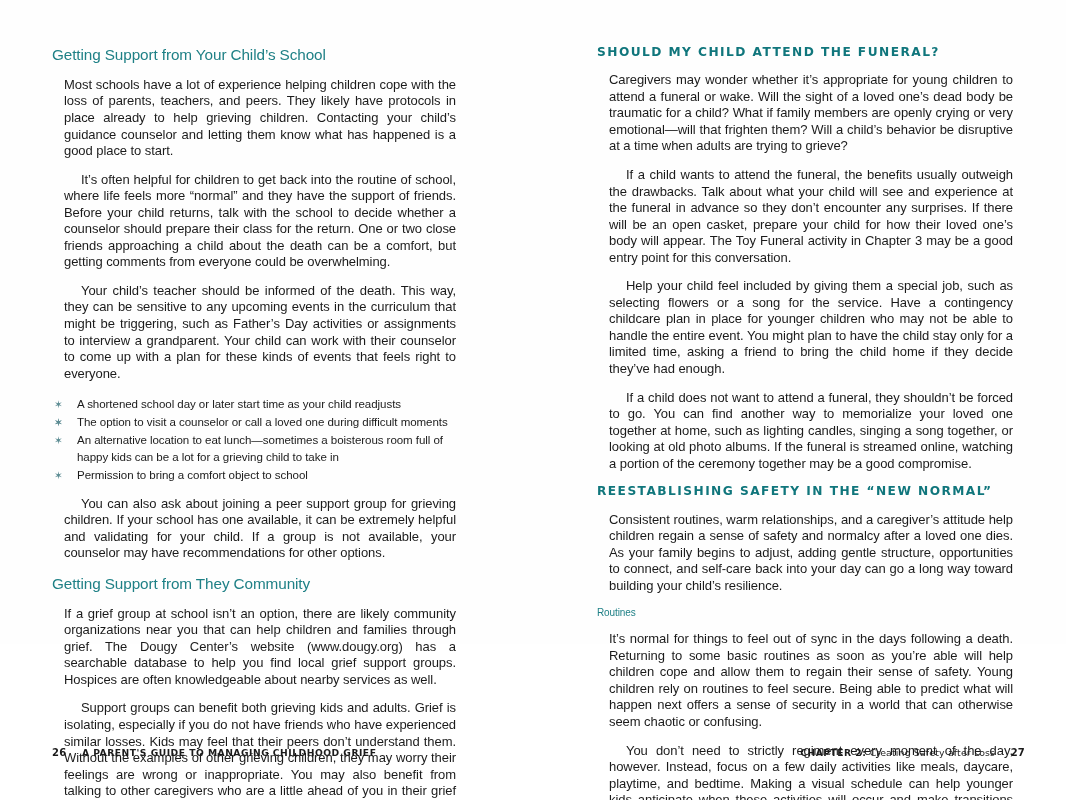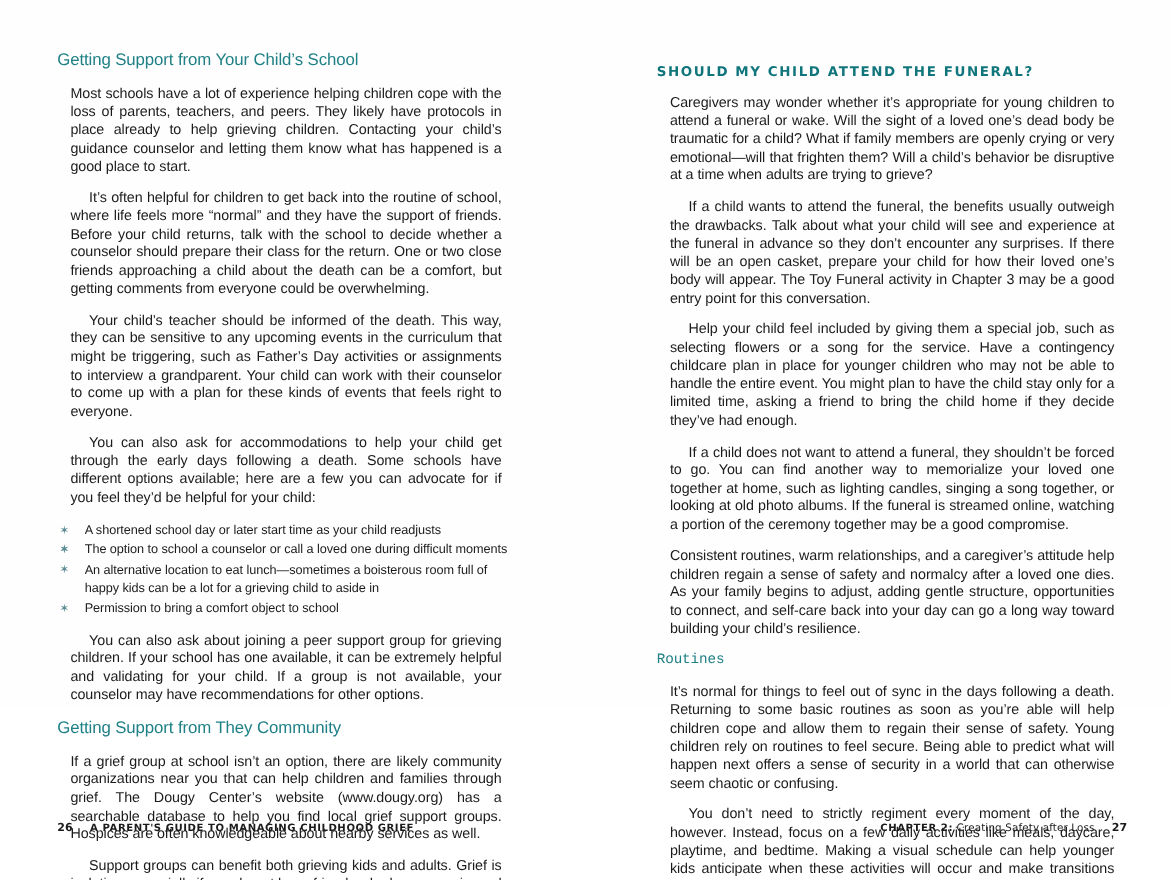--- a/index.html
+++ b/index.html
@@ -24,21 +24,21 @@
   }
 
   .page {
     position: absolute;
     top: 0;
     width: 533px;
     height: 800px;
     box-sizing: border-box;
   }
   .page-left  { left: 0;   padding: 45px 65px 0 52px; }
-  .page-right { left: 533px; padding: 58px 41px 0 64px; }
+  .page-right { left: 533px; padding: 45px 41px 0 64px; }
 
   .col {
     width: 100%;
   }
 
   
   h2.section-head {
     font-size: 12.2px;
     font-weight: bold;
     letter-spacing: 1.45px;
@@ -50,27 +50,26 @@
   }
   h3.sub-head {
     font-size: 15.3px;
     font-weight: normal;
     color: #1f8086;
     margin: 0 0 1px 0;
     line-height: 1.3;
     letter-spacing: -0.1px;
   }
   h4.minor-head {
-    font-size: 13px;
+    font-size: 10px;
     font-weight: normal;
     color: #1f8086;
     margin: 0 0 1px 0;
     line-height: 1.3;
     letter-spacing: -0.1px;
-    font-family: Liberation Mono, monospace;
   }
 
   
   p.body {
     font-size: 13px;
     line-height: 16.55px;
     margin: 12px;
     text-align: justify;
     text-justify: inter-word;
     color: #1b1b1b;
@@ -148,37 +147,36 @@
     <div class="col">
 
       <h3 class="sub-head">Getting Support from Your Child’s School</h3>
 
       <p class="body">Most schools have a lot of experience helping children cope with the loss of parents, teachers, and peers. They likely have protocols in place already to help grieving children. Contacting your child’s guidance counselor and letting them know what has happened is a good place to start.</p>
 
       <p class="body indent">It’s often helpful for children to get back into the routine of school, where life feels more “normal” and they have the support of friends. Before your child returns, talk with the school to decide whether a counselor should prepare their class for the return. One or two close friends approaching a child about the death can be a comfort, but getting comments from everyone could be overwhelming.</p>
 
       <p class="body indent">Your child’s teacher should be informed of the death. This way, they can be sensitive to any upcoming events in the curriculum that might be triggering, such as Father’s Day activities or assignments to interview a grandparent. Your child can work with their counselor to come up with a plan for these kinds of events that feels right to everyone.</p>
 
-      <p class="body indent">You can also ask for accommodations to help your child get through the early days following a death. Some schools have different options available; here are a few you can advocate for if you feel they’d be helpful for your child:</p>
 
       <ul class="star-list">
         <li>
           <span class="star">✶</span>
           <span>A shortened school day or later start time as your child readjusts</span>
         </li>
         <li>
           <span class="star">✶</span>
         </li>
         <li>
           <span class="star">✶</span>
-          <span>The option to school a counselor or call a loved one during difficult moments</span>
-        </li>
-        <li>
-          <span class="star">✶</span>
-          <span>An alternative location to eat lunch—sometimes a boisterous room full of happy kids can be a lot for a grieving child to aside in</span>
+          <span>The option to visit a counselor or call a loved one during difficult moments</span>
+        </li>
+        <li>
+          <span class="star">✶</span>
+          <span>An alternative location to eat lunch—sometimes a boisterous room full of happy kids can be a lot for a grieving child to take in</span>
         </li>
         <li>
           <span class="star">✶</span>
           <span>Permission to bring a comfort object to school</span>
         </li>
       </ul>
 
       <p class="body indent gap-before">You can also ask about joining a peer support group for grieving children. If your school has one available, it can be extremely helpful and validating for your child. If a group is not available, your counselor may have recommendations for other options.</p>
 
       <h3 class="sub-head gap-head">Getting Support from They Community</h3>
@@ -202,20 +200,21 @@
       <h2 class="section-head">SHOULD MY CHILD ATTEND THE FUNERAL?</h2>
 
       <p class="body">Caregivers may wonder whether it’s appropriate for young children to attend a funeral or wake. Will the sight of a loved one’s dead body be traumatic for a child? What if family members are openly crying or very emotional—will that frighten them? Will a child’s behavior be disruptive at a time when adults are trying to grieve?</p>
 
       <p class="body indent">If a child wants to attend the funeral, the benefits usually outweigh the drawbacks. Talk about what your child will see and experience at the funeral in advance so they don’t encounter any surprises. If there will be an open casket, prepare your child for how their loved one’s body will appear. The Toy Funeral activity in Chapter 3 may be a good entry point for this conversation.</p>
 
       <p class="body indent">Help your child feel included by giving them a special job, such as selecting flowers or a song for the service. Have a contingency childcare plan in place for younger children who may not be able to handle the entire event. You might plan to have the child stay only for a limited time, asking a friend to bring the child home if they decide they’ve had enough.</p>
 
       <p class="body indent">If a child does not want to attend a funeral, they shouldn’t be forced to go. You can find another way to memorialize your loved one together at home, such as lighting candles, singing a song together, or looking at old photo albums. If the funeral is streamed online, watching a portion of the ceremony together may be a good compromise.</p>
 
+      <h2 class="section-head gap-head">REESTABLISHING SAFETY IN THE “NEW NORMAL”</h2>
 
       <p class="body">Consistent routines, warm relationships, and a caregiver’s attitude help children regain a sense of safety and normalcy after a loved one dies. As your family begins to adjust, adding gentle structure, opportunities to connect, and self-care back into your day can go a long way toward building your child’s resilience.</p>
 
       <h4 class="minor-head gap-head">Routines</h4>
 
       <p class="body">It’s normal for things to feel out of sync in the days following a death. Returning to some basic routines as soon as you’re able will help children cope and allow them to regain their sense of safety. Young children rely on routines to feel secure. Being able to predict what will happen next offers a sense of security in a world that can otherwise seem chaotic or confusing.</p>
 
       <p class="body indent">You don’t need to strictly regiment every moment of the day, however. Instead, focus on a few daily activities like meals, daycare, playtime, and bedtime. Making a visual schedule can help younger kids anticipate when these activities will occur and make transitions easier.</p>
 
       <h4 class="minor-head gap-head">One-on-One Creating</h4>

